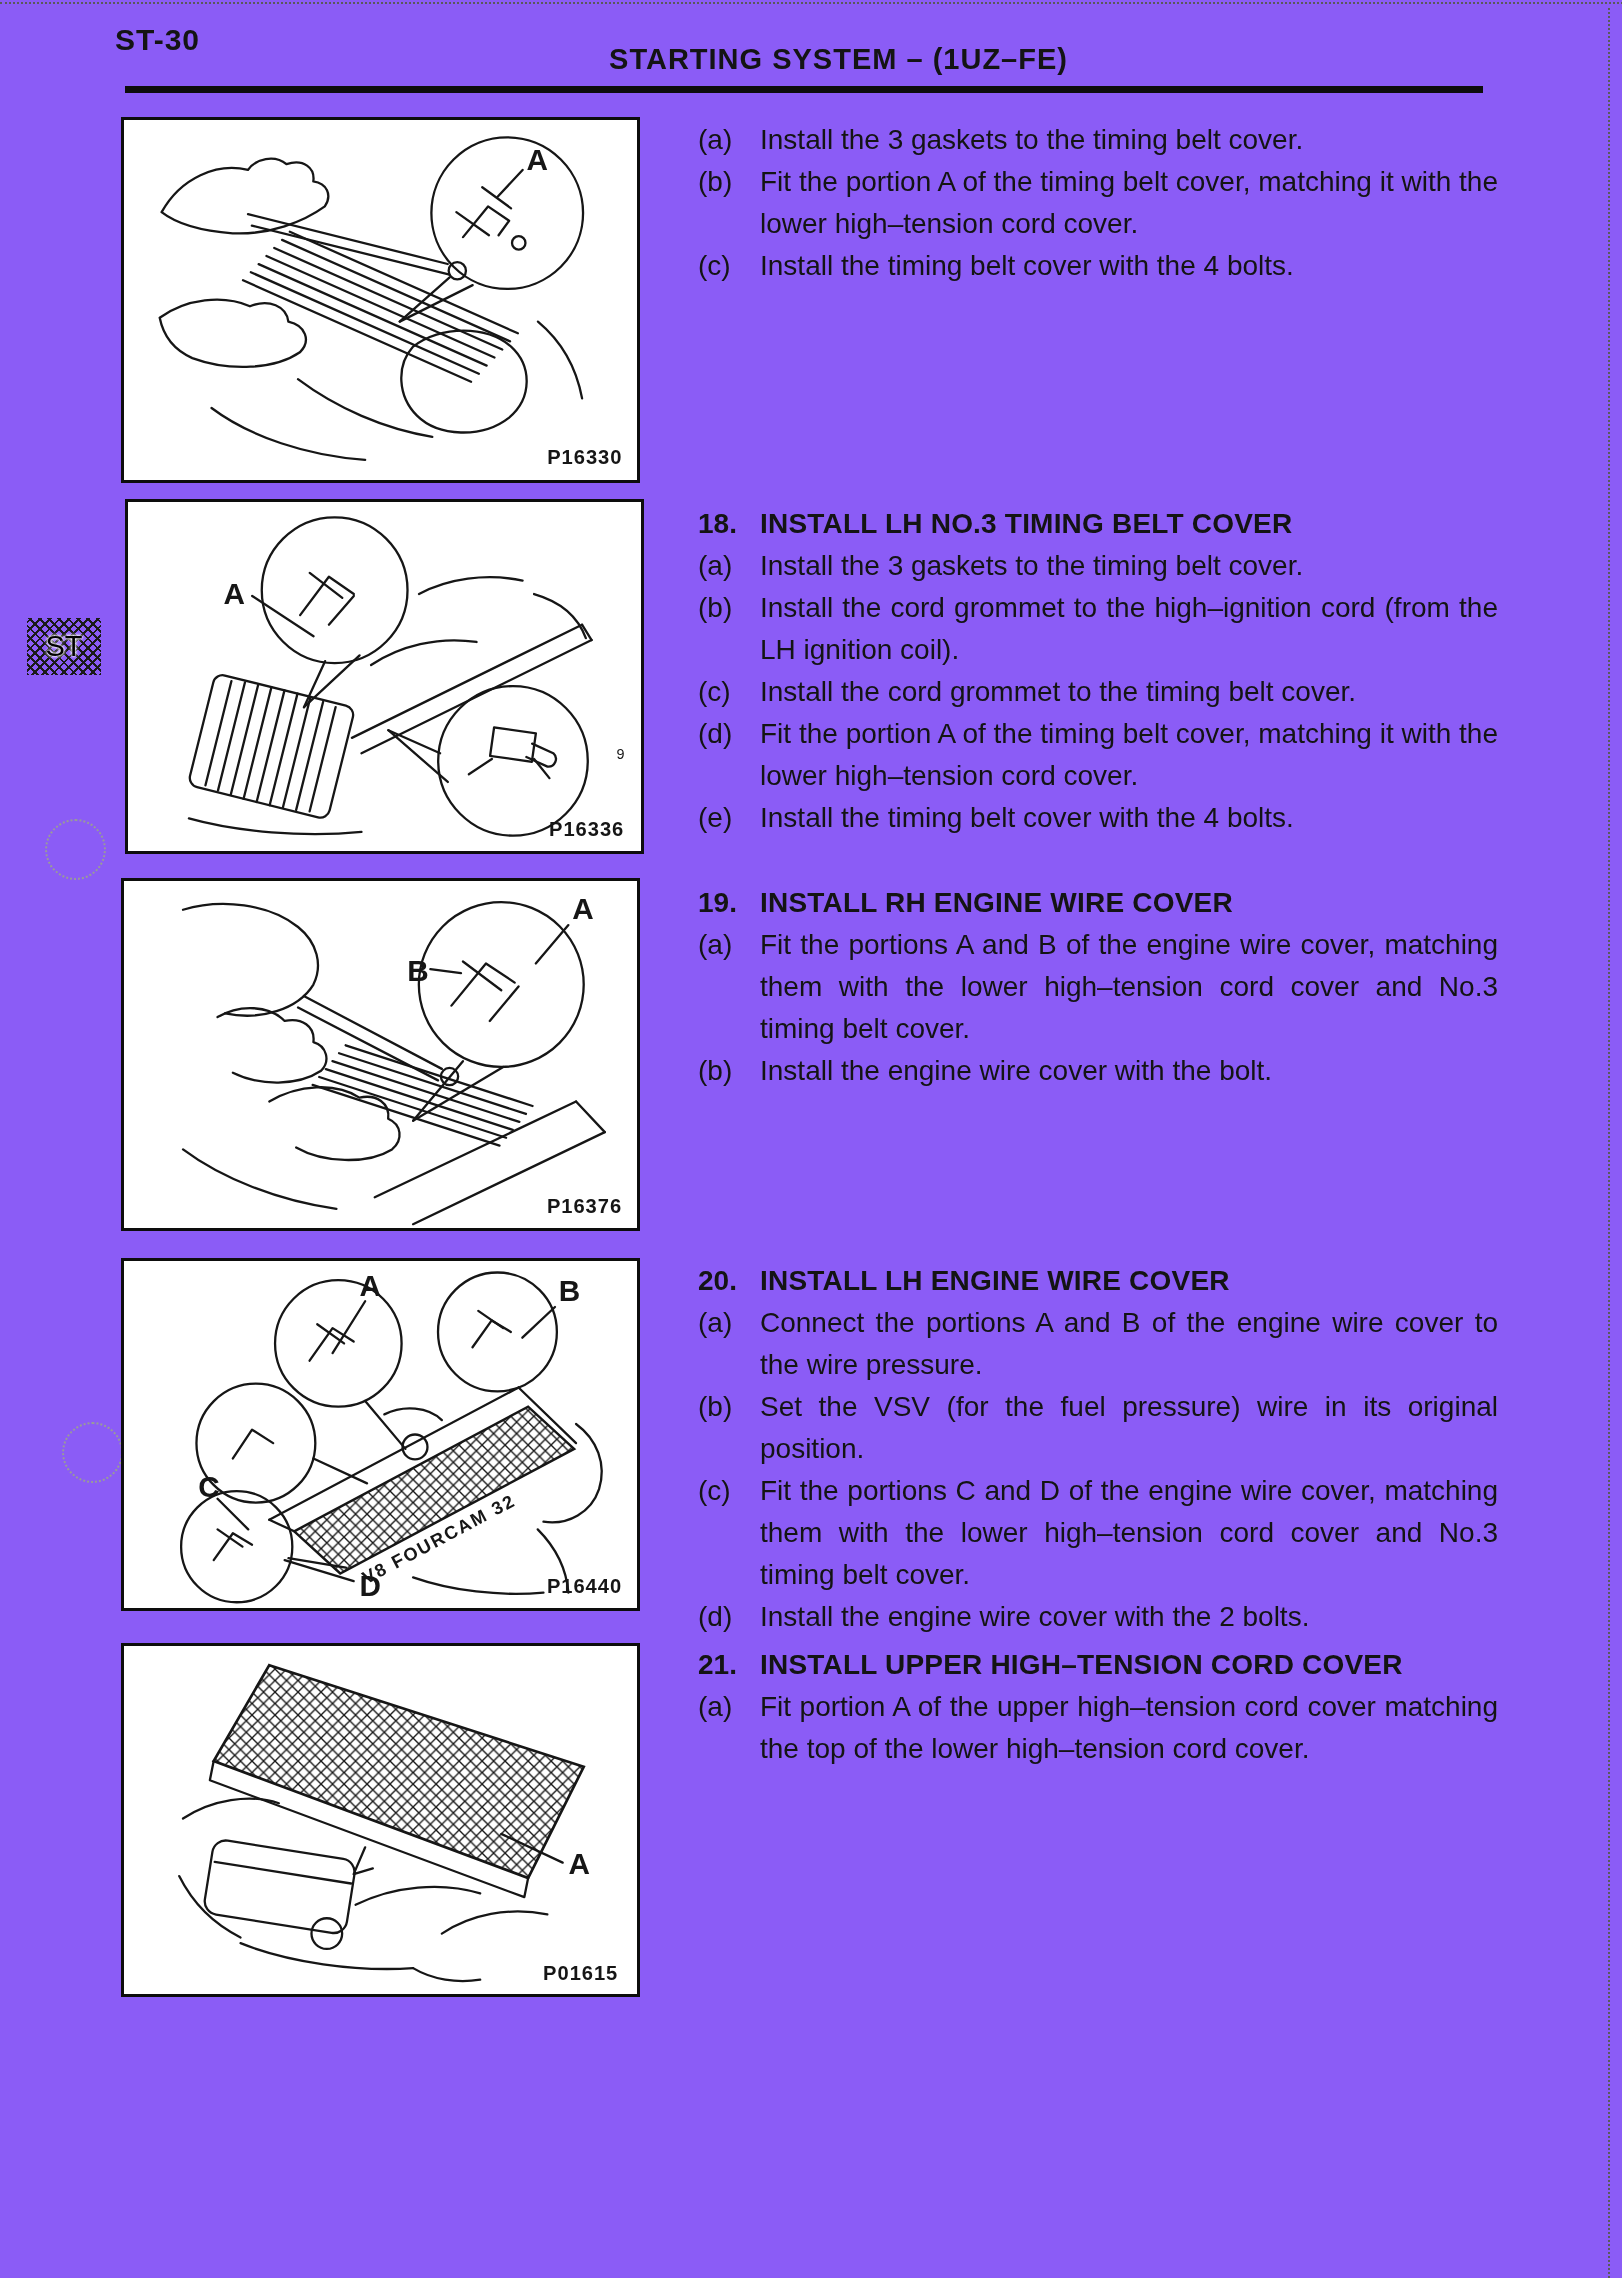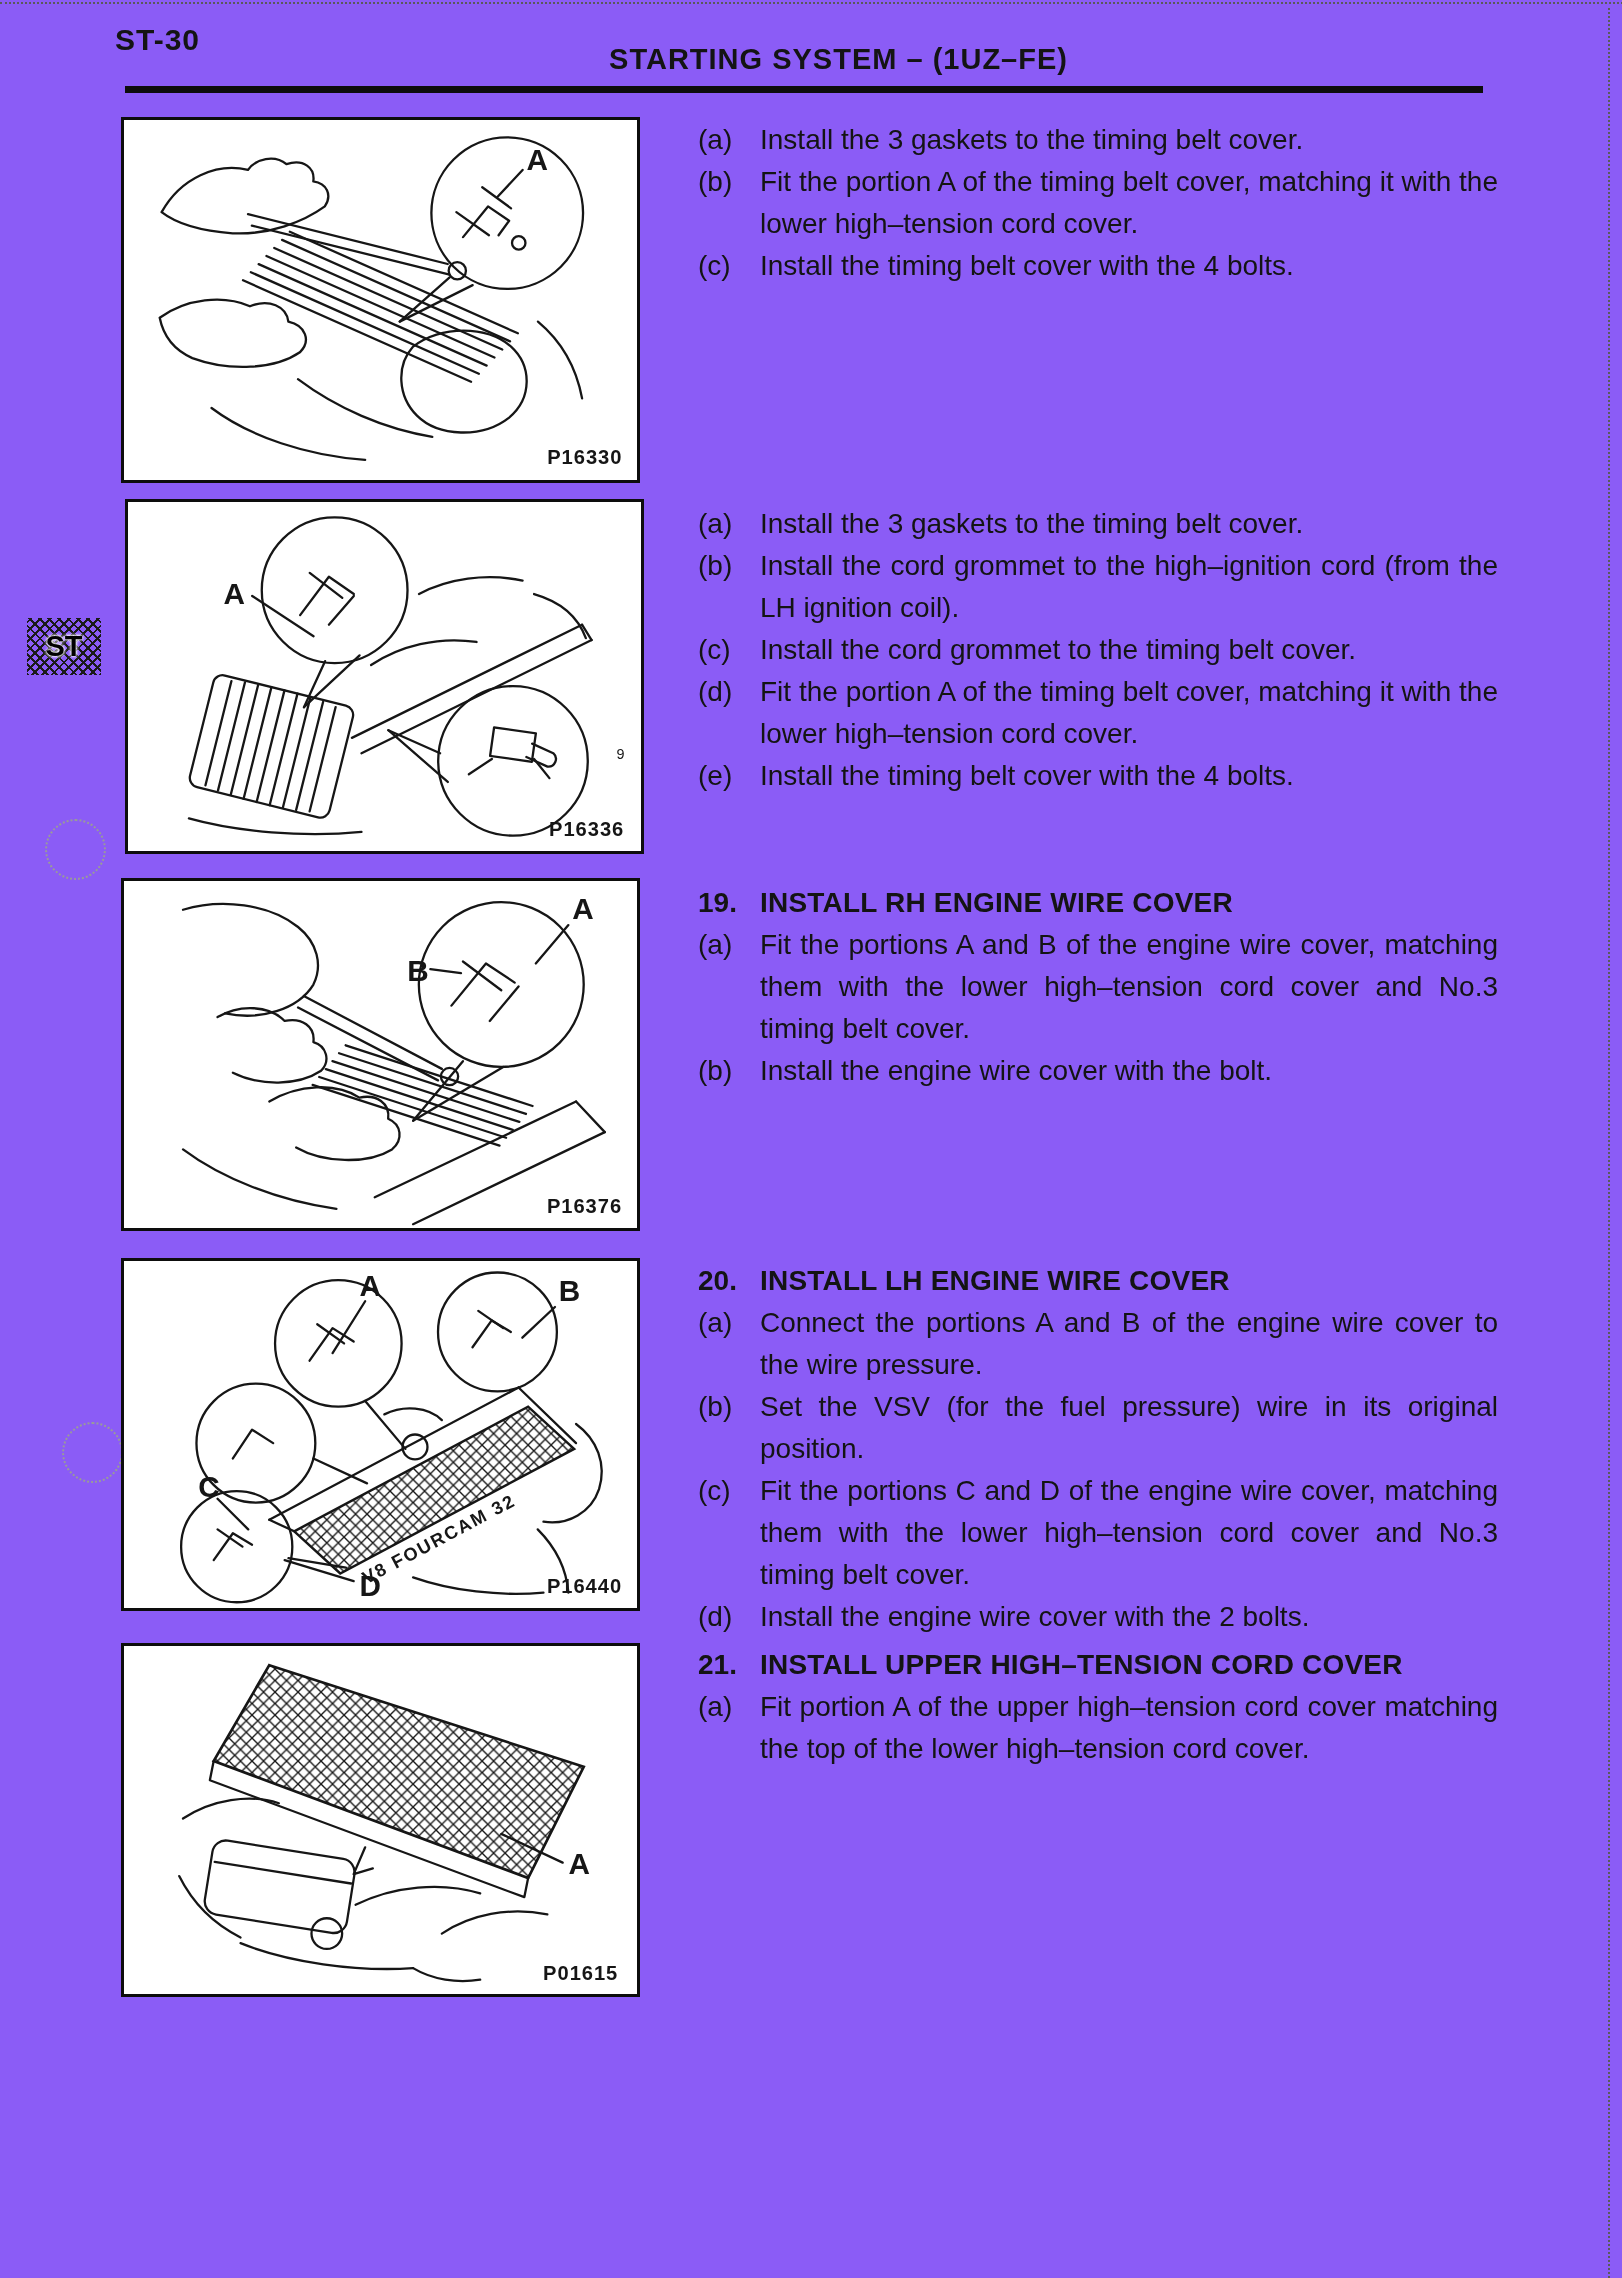--- a/index.html
+++ b/index.html
@@ -24,21 +24,21 @@
   .header-rule{position:absolute;left:125px;top:86px;width:1358px;height:6.8px;background:#0d0d0d;}
   
   .side-tab{
     position:absolute;left:27px;top:618px;width:74px;height:57px;
     background:
       repeating-linear-gradient(45deg,#1a1a1a 0 2px,rgba(0,0,0,0) 2px 6.8px),
       repeating-linear-gradient(-45deg,#1a1a1a 0 2px,rgba(0,0,0,0) 2px 6.8px);
     display:flex;align-items:center;justify-content:center;
   }
   .side-tab span{
-    font-size:29px;font-weight:bold;color:#000;
+    font-size:29px;font-weight:normal;color:#000;
     text-shadow:0 0 3.9px #fff,0 0 3.9px #fff,0 0 2px #fff;
   }
   
   .fig{position:absolute;left:121px;width:519px;border:3.9px solid #0d0d0d;background:#fff;box-sizing:border-box;}
   .fig svg{display:block;width:100%;height:100%;}
   .fig-1{top:117px;height:366px;}
   .fig-2{top:499px;height:355px;left:125px;}
   .fig-3{top:878px;height:353px;}
   .fig-4{top:1258px;height:353px;}
   .fig-5{top:1643px;height:354px;}
@@ -275,20 +275,24 @@
       <span class="lbl">(b)</span>
       <p>Fit the portion A of the timing belt cover, matching it with the lower high–tension cord cover.</p>
     </div>
     <div class="step">
       <span class="lbl">(c)</span>
       <p>Install the timing belt cover with the 4 bolts.</p>
     </div>
   </section>
 
   <section class="instruction sec-18">
+    <div class="heading">
+      <span class="num">18.</span>
+      <h2>INSTALL LH NO.3 TIMING BELT COVER</h2>
+    </div>
     <div class="step">
       <span class="lbl">(a)</span>
       <p>Install the 3 gaskets to the timing belt cover.</p>
     </div>
     <div class="step">
       <span class="lbl">(b)</span>
       <p>Install the cord grommet to the high–ignition cord (from the LH ignition coil).</p>
     </div>
     <div class="step">
       <span class="lbl">(c)</span>

